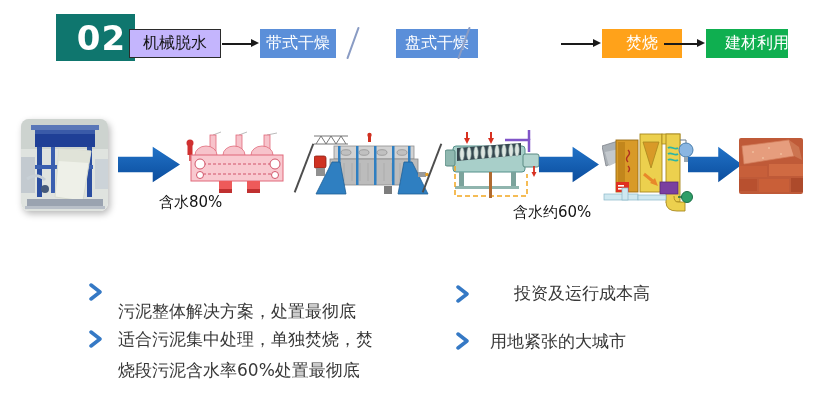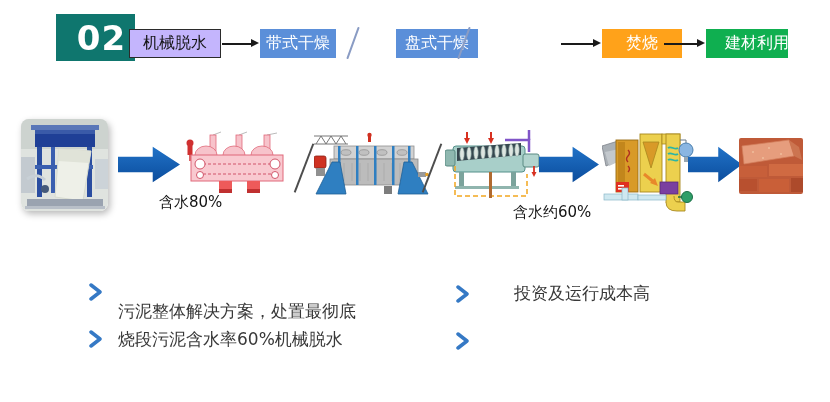--- a/index.html
+++ b/index.html
@@ -233,33 +233,35 @@
   <div class="btext" style="left:118px;top:276px;margin-top:20px;">
     <div>污泥整体解决方案，处置最彻底</div>
   </div>
 
   <div class="chev" style="left:88px;top:330px;">
     <svg width="16" height="18" viewBox="0 0 16 18">
         <path d="M3 2 L12 9 L3 16" stroke="#3579C5" stroke-width="3.5" fill="none" stroke-linecap="round" stroke-linejoin="round"></path>
       </svg>
   </div>
   <div class="btext" style="left:118px;top:324px;">
-    <div>烧段污泥含水率60%机械脱水</div>
+    <div>适合污泥集中处理，单独焚烧，焚</div>
+    <div>烧段污泥含水率60%处置最彻底</div>
   </div>
 
   <div class="chev" style="left:455px;top:285px;">
     <svg width="16" height="18" viewBox="0 0 16 18">
         <path d="M3 2 L12 9 L3 16" stroke="#3579C5" stroke-width="3.5" fill="none" stroke-linecap="round" stroke-linejoin="round"></path>
       </svg>
   </div>
   <div class="btext" style="left:514px;top:278px;">
     <div>投资及运行成本高</div>
   </div>
 
   <div class="chev" style="left:455px;top:332px;">
     <svg width="16" height="18" viewBox="0 0 16 18">
         <path d="M3 2 L12 9 L3 16" stroke="#3579C5" stroke-width="3.5" fill="none" stroke-linecap="round" stroke-linejoin="round"></path>
       </svg>
   </div>
   <div class="btext" style="left:490px;top:326px;">
+    <div>用地紧张的大城市</div>
   </div>
 
 </div>
 
 </body></html>

